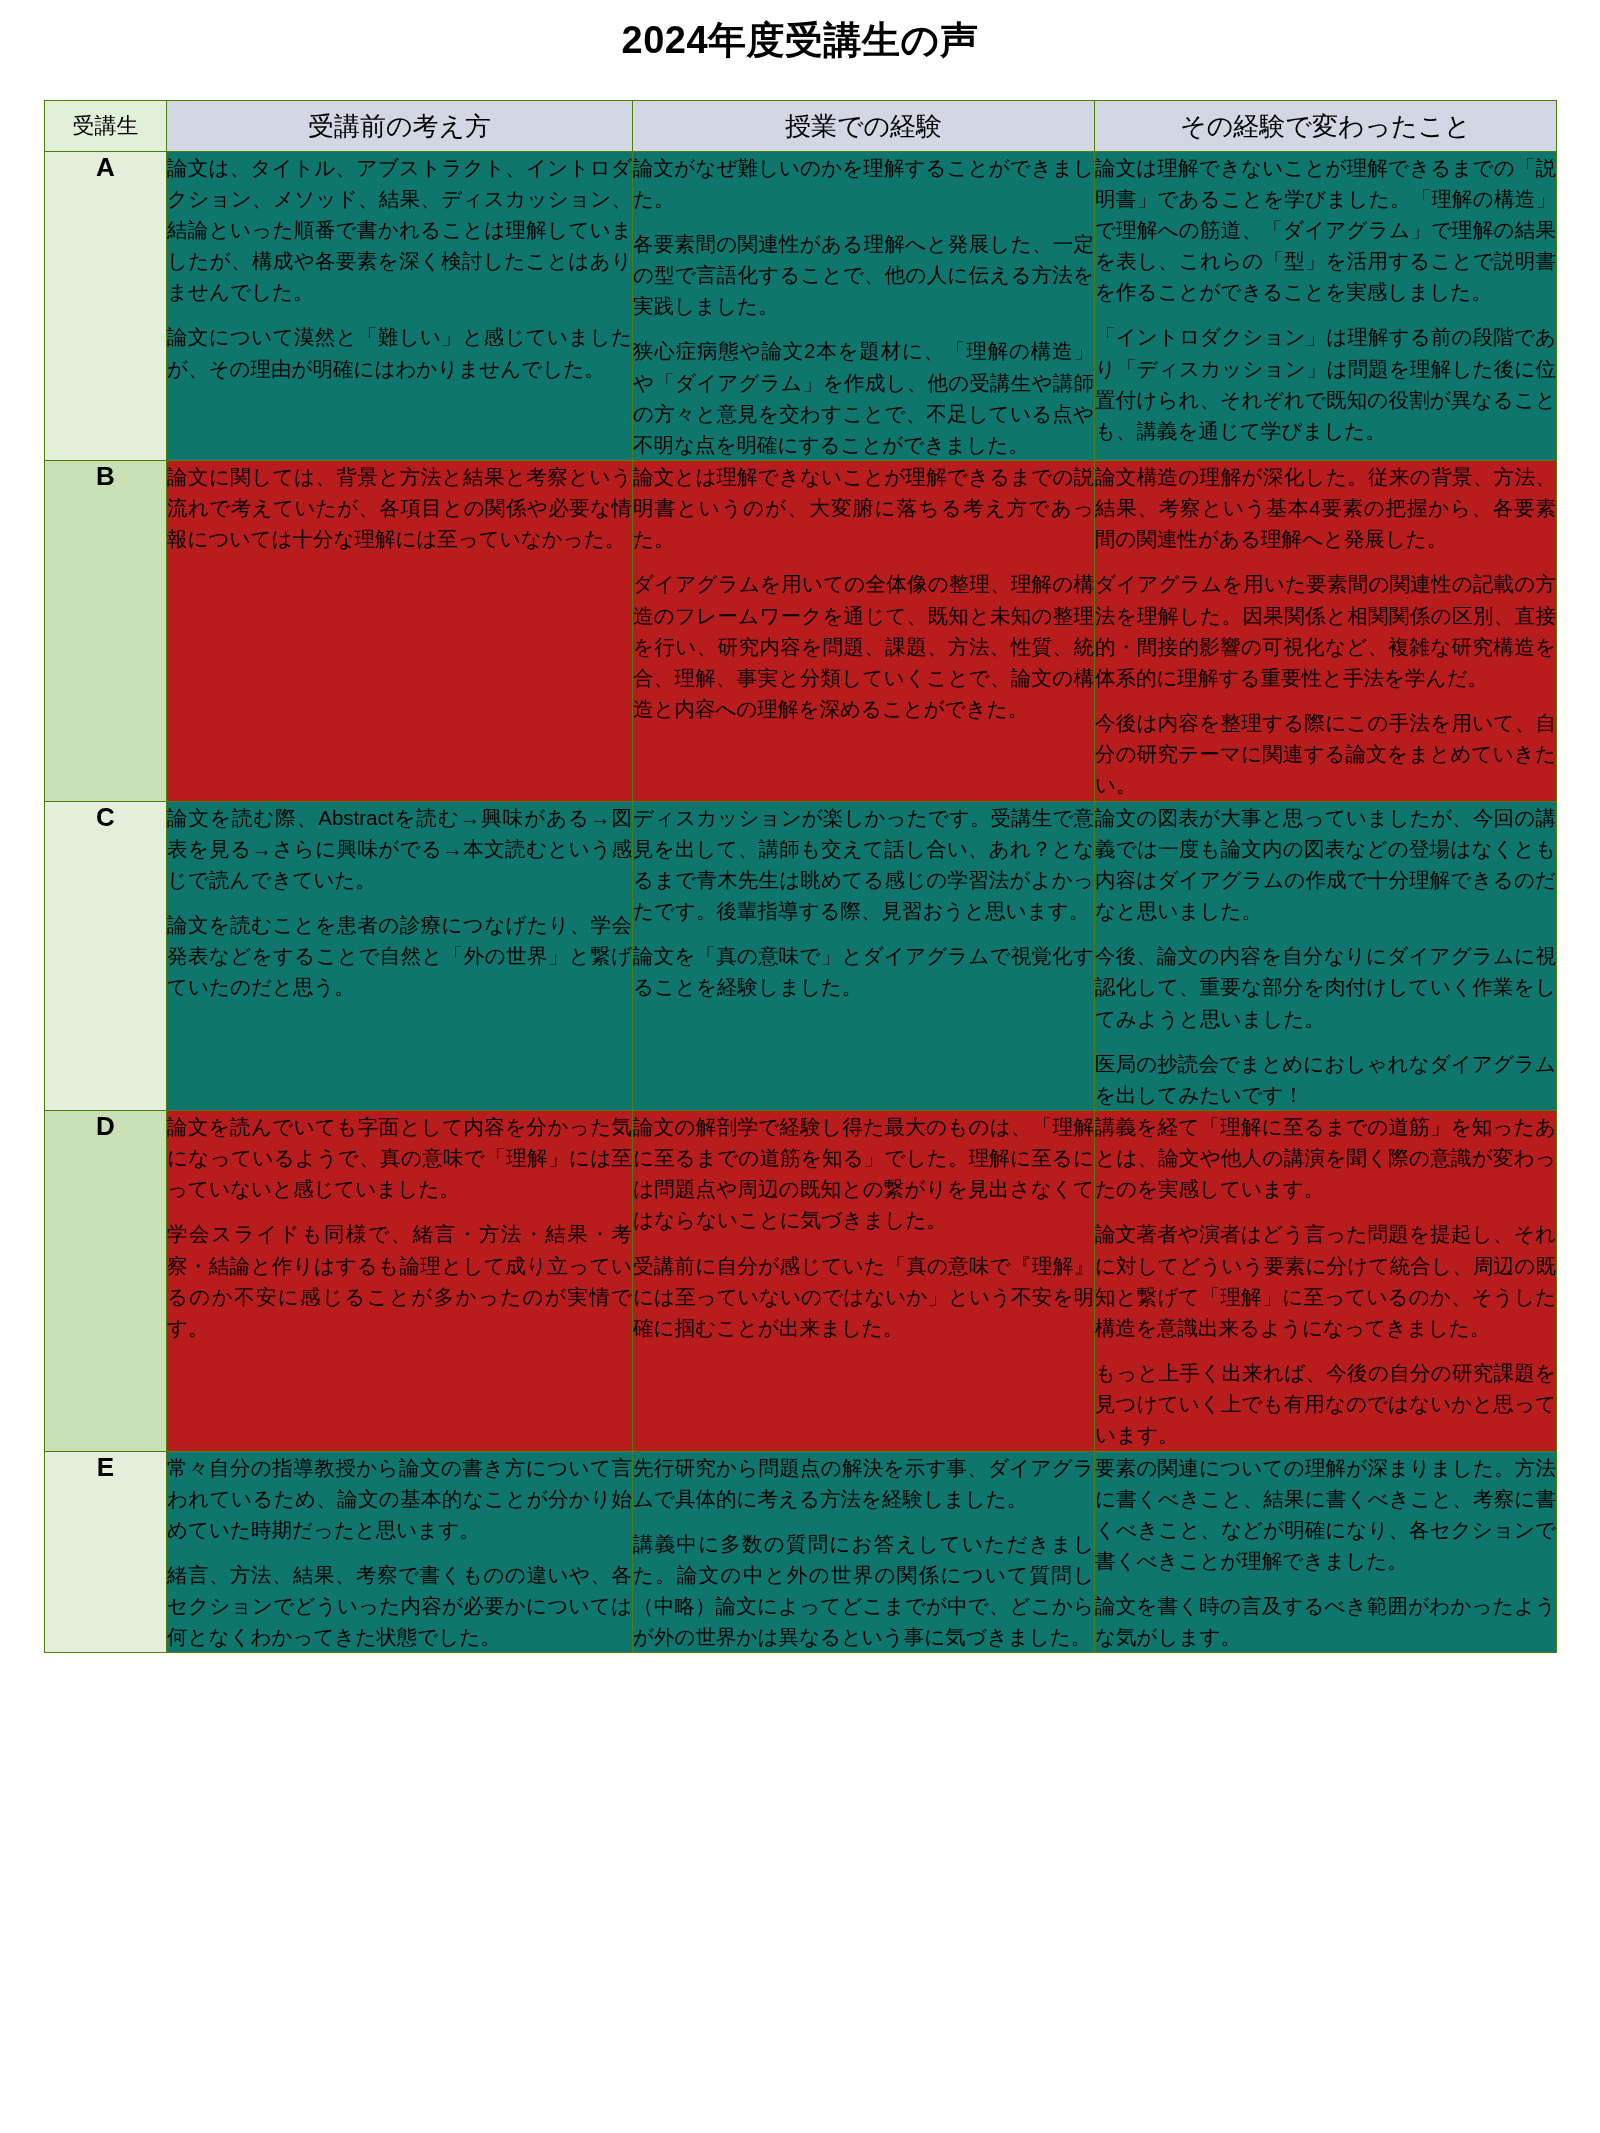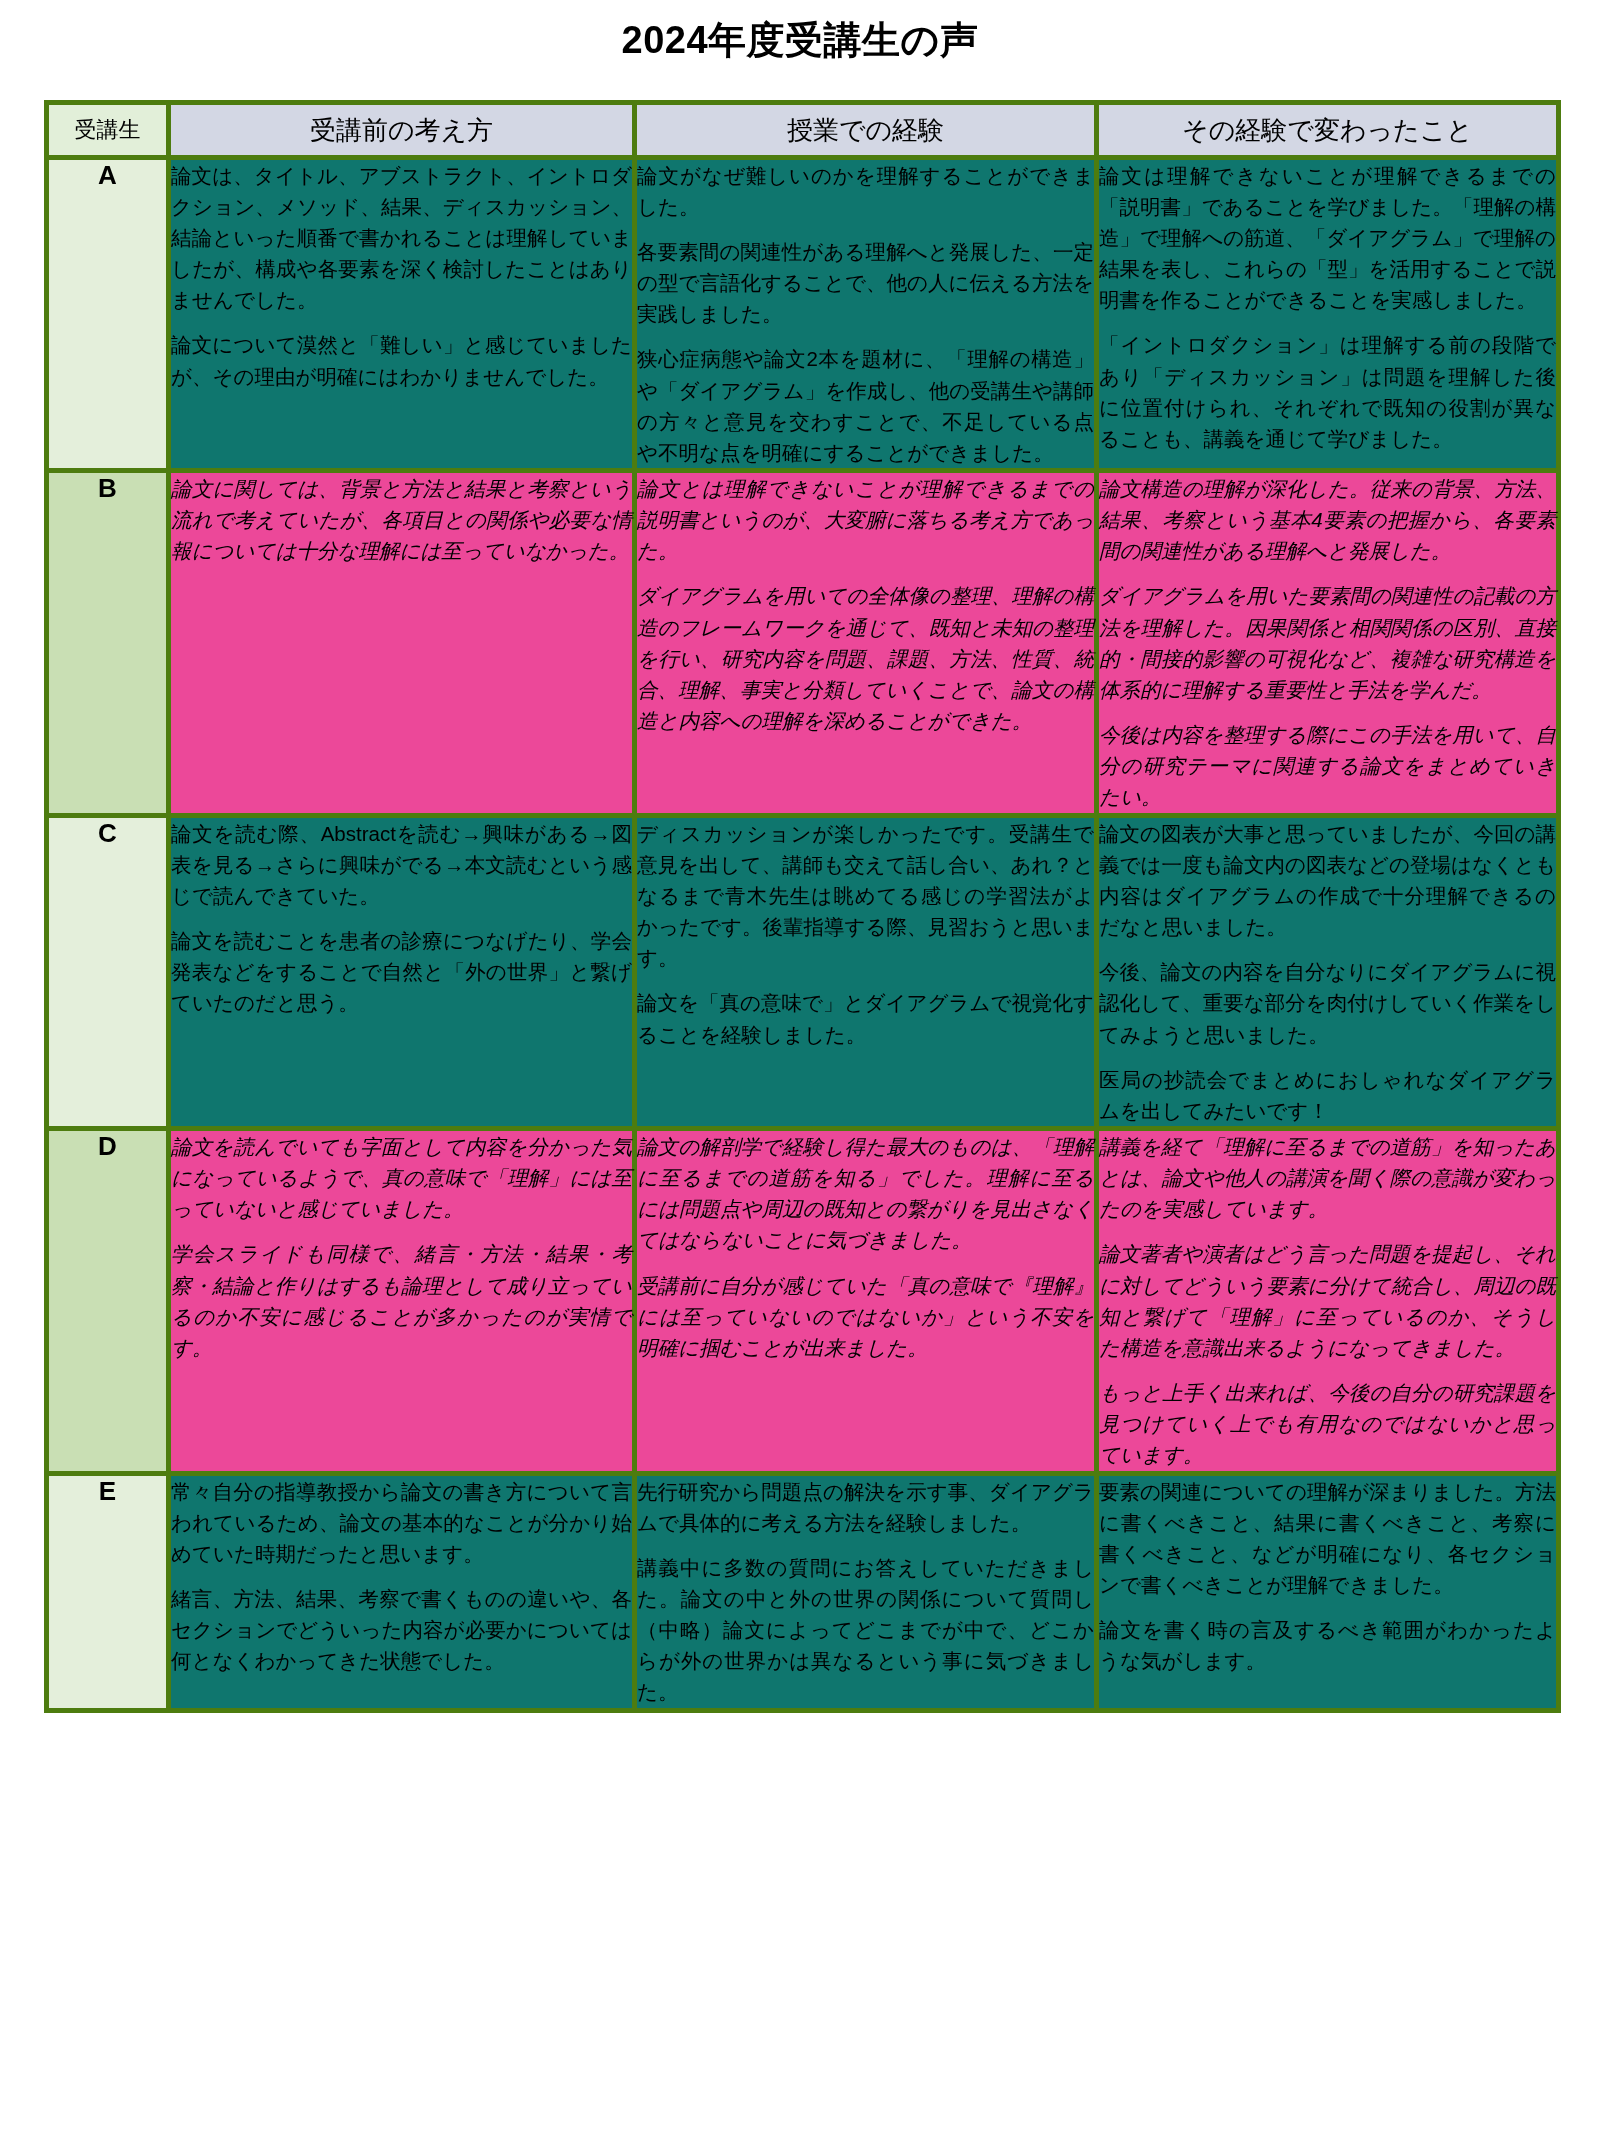--- a/index.html
+++ b/index.html
@@ -53,21 +53,21 @@
     width: 1512px;
     border: 1px solid #808080;
   }
   table.voices col.c-student { width: 122px; }
   table.voices col.c-before  { width: 466px; }
   table.voices col.c-during  { width: 462px; }
   table.voices col.c-after   { width: 462px; }
 
   table.voices th,
   table.voices td {
-    border: 5px solid #4d7c0f;
+    border: 1px solid #4d7c0f;
     vertical-align: top;
     padding: 0;
   }
 
   
   thead th {
     background: #d3d7e4;
     text-align: center;
     vertical-align: middle;
     font-weight: normal;
@@ -91,21 +91,21 @@
     font-family: "Liberation Sans", "DejaVu Sans", sans-serif;
   }
   tr.shade-light td.student { background: #e4efdb; }
   tr.shade-dark  td.student { background: #c9dfb4; }
 
   
   td.content {
     background: #0f766e;
     padding: 10px 14px 12px 12px;
   }
-  tr.shade-dark td.content { background: #ec4899; font-style: italic; }
+  tr.shade-dark td.content { background: #b91c1c; }
 
   td.content p {
     margin: 0 0 14px 0;
     font-size: 20.5px;
     line-height: 1.52;
     text-align: justify;
     text-justify: inter-ideograph;
     word-break: break-all;
     letter-spacing: 0px;
   }

